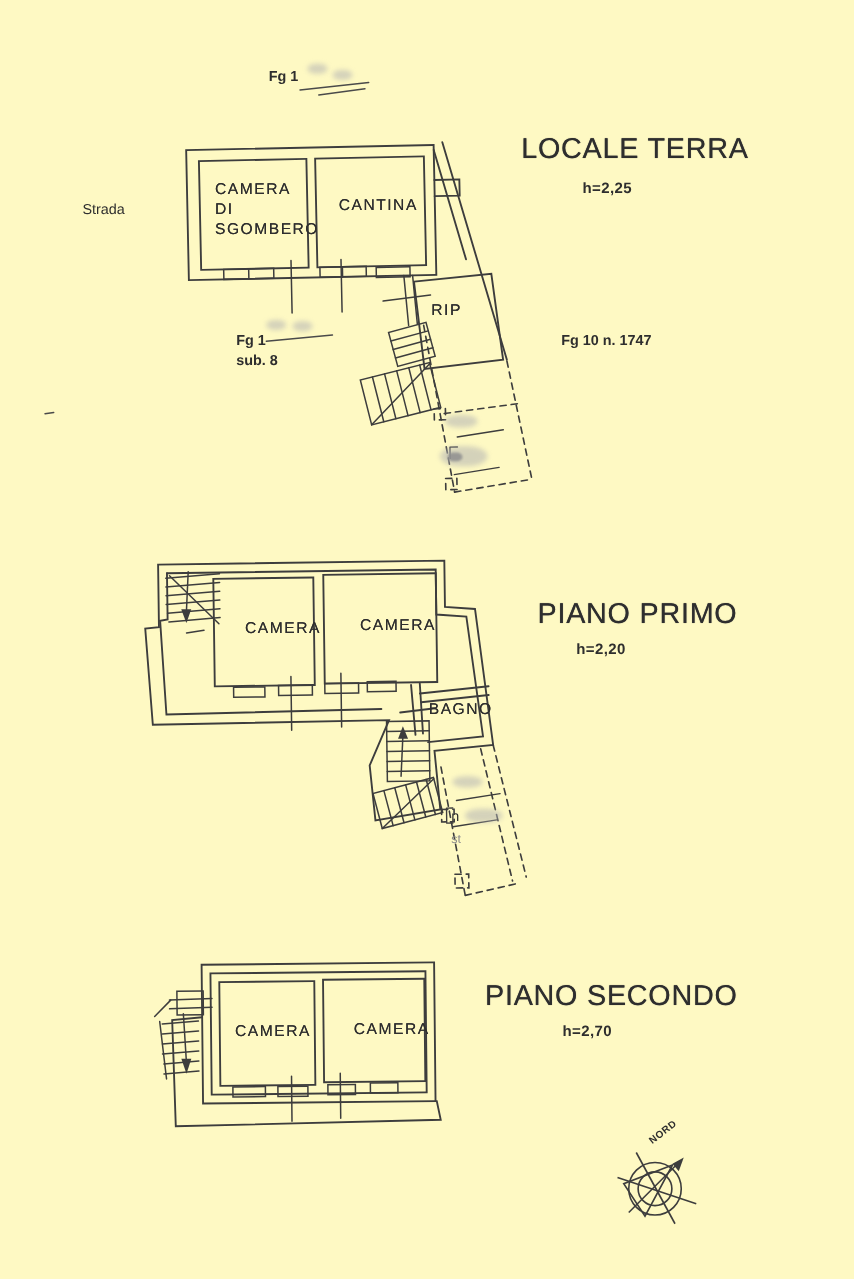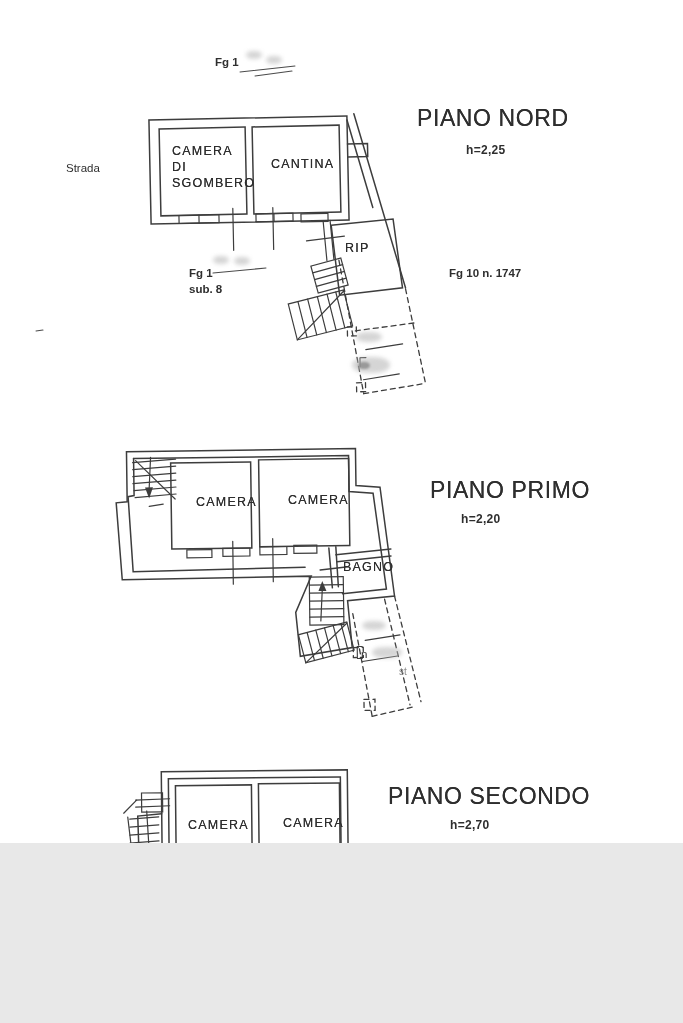--- a/index.html
+++ b/index.html
@@ -1,33 +1,33 @@
 <!DOCTYPE html>
 <html><head>
 <meta charset="utf-8">
 <style>
   html,body{margin:0;padding:0;background:#e8e8e8;}
   .page{
     position:relative;
-    width:683px;height:843px;
+    width:683px;height:1023px;
     margin:0 auto;
-    background:#ffffff;
+    background:#fef9c3;
     overflow:hidden;
     font-family:"Liberation Sans", sans-serif;
     color:#2e2e2e;
   }
   .art{position:absolute;left:0;top:0;z-index:1;}
   .lbl{position:absolute;z-index:3;color:#2e2e2e;white-space:nowrap;}
   .title{font-size:23px;letter-spacing:0.6px;text-shadow:0 0 0.6px #3a3a3a;}
   .hval{font-size:12px;font-weight:700;letter-spacing:0.3px;}
   .room{font-size:12.5px;letter-spacing:1.2px;text-shadow:0 0 0.5px #3a3a3a;}
   .small{font-size:11.5px;}
   .bold{font-weight:700;}
   .prewrap{white-space:pre-line;line-height:16px;}
-  .gray{color:#8b8b8b;text-shadow:none;margin-left:38px;}
+  .gray{color:#8b8b8b;text-shadow:none;}
   .rot{transform:rotate(-38deg);transform-origin:left bottom;font-size:8px;font-weight:700;letter-spacing:0.5px;}
   .redact{position:absolute;z-index:2;background:#b3b3b3;filter:blur(2px);border-radius:45%/55%;opacity:0.55;}
   .redact.dark{opacity:0.85;filter:blur(1px);background:#8f8f8f;}
 </style>
 </head>
 <body>
 
 <div class="page">
 
   <svg class="art" width="683" height="1023" viewBox="0 0 683 1023">
@@ -211,21 +211,21 @@
   <div class="redact" style="left:213px;top:256px;width:16px;height:8px"></div>
   <div class="redact" style="left:234px;top:257px;width:16px;height:8px"></div>
   <div class="redact" style="left:356px;top:332px;width:26px;height:10px"></div>
   <div class="redact" style="left:352px;top:357px;width:38px;height:16px"></div>
   <div class="redact dark" style="left:358px;top:362px;width:12px;height:7px"></div>
   <div class="redact" style="left:362px;top:621px;width:24px;height:9px"></div>
   <div class="redact" style="left:372px;top:647px;width:30px;height:11px"></div>
 
   <div class="lbl small bold" style="left:215px;top:56px">Fg 1</div>
 
-  <div class="lbl title" style="left:417px;top:105px">PIANO NORD</div>
+  <div class="lbl title" style="left:417px;top:105px">LOCALE TERRA</div>
   <div class="lbl hval" style="left:466px;top:143px">h=2,25</div>
   <div class="lbl small" style="left:66px;top:162px">Strada</div>
   <div class="lbl room prewrap" style="left:172px;top:143px">CAMERA
 DI
 SGOMBERO</div>
   <div class="lbl room" style="left:271px;top:157px">CANTINA</div>
   <div class="lbl room" style="left:345px;top:241px">RIP</div>
   <div class="lbl small bold" style="left:189px;top:267px">Fg 1</div>
   <div class="lbl small bold" style="left:189px;top:283px">sub. 8</div>
   <div class="lbl small bold" style="left:449px;top:267px">Fg 10 n. 1747</div>

